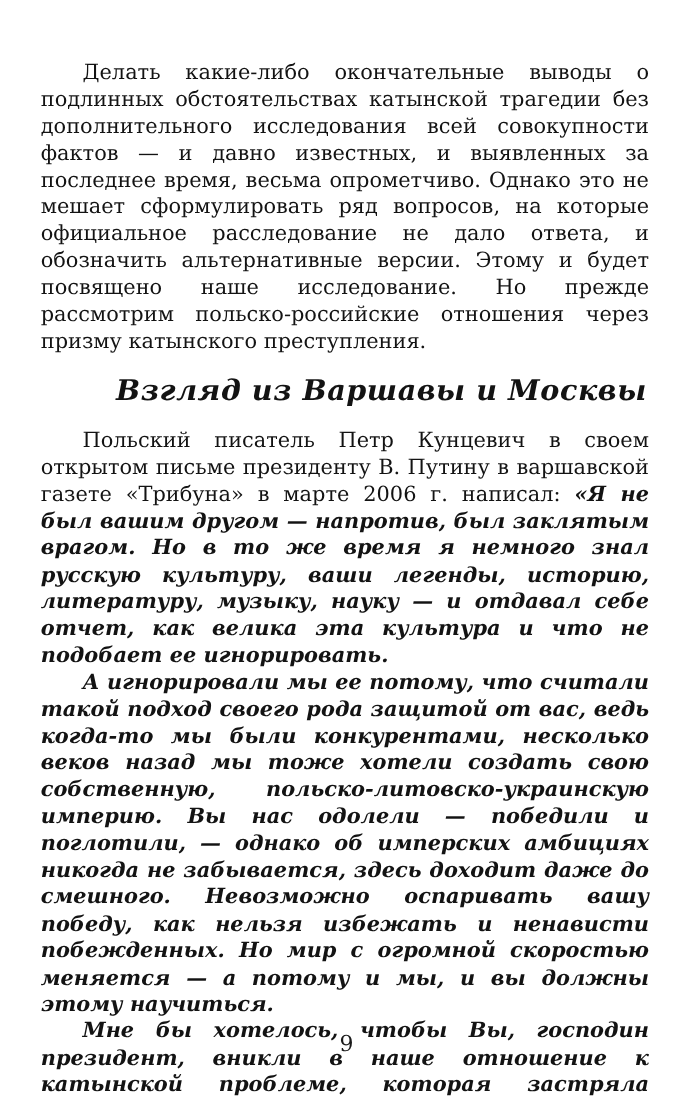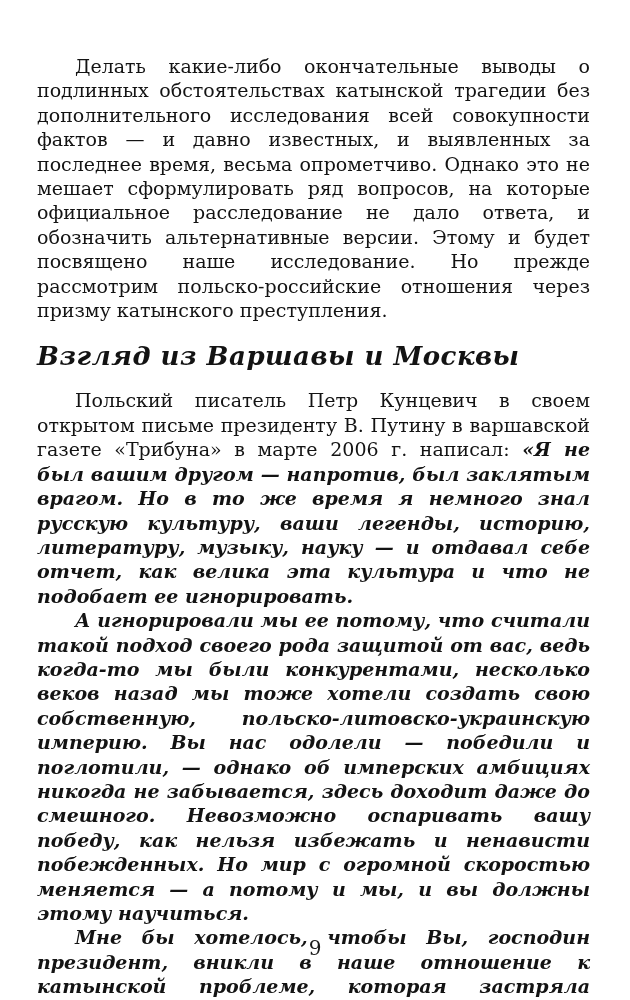--- a/index.html
+++ b/index.html
@@ -35,21 +35,21 @@
   .text-column p {
     margin: 0;
     padding: 0;
     text-indent: 38px;
   }
   .quote-text {
     font-weight: bold;
     font-style: italic;
   }
   .section-heading {
-    text-align: left;
+    text-align: right;
     font-style: italic;
     font-weight: bold;
     font-size: 26px;
     line-height: 34px;
     margin: 17px 2px 15px 0;
     letter-spacing: 0.5px;
   }
   .folio {
     position: absolute;
     top: 936px;

